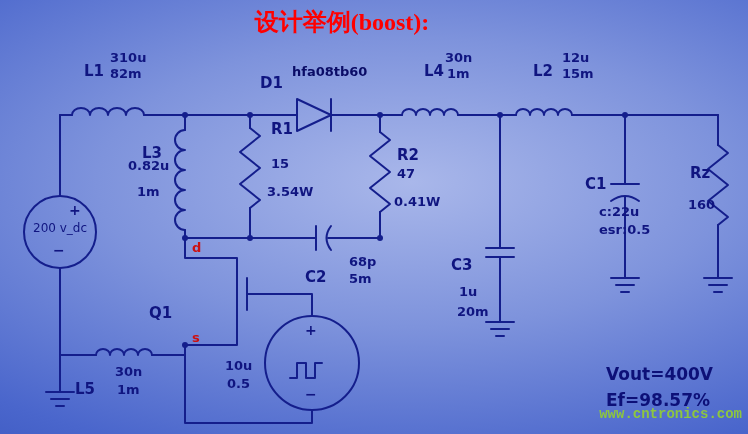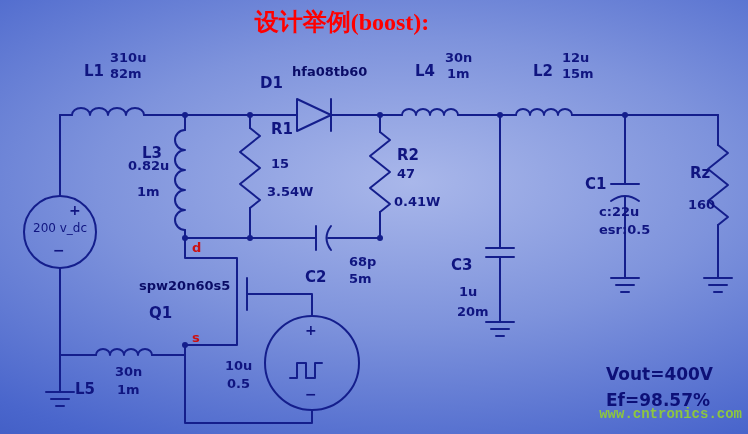--- a/index.html
+++ b/index.html
@@ -110,21 +110,21 @@
 
   <div class="title">设计举例(boost):</div>
 
   <div class="lbl name" style="left:84px;top:62px">L1</div>
   <div class="lbl val" style="left:110px;top:50px">310u</div>
   <div class="lbl val" style="left:110px;top:66px">82m</div>
 
   <div class="lbl name" style="left:260px;top:74px">D1</div>
   <div class="lbl part" style="left:292px;top:64px">hfa08tb60</div>
 
-  <div class="lbl name" style="left:415px;top:62px">L4</div>
+  <div class="lbl name" style="left:424px;top:62px">L4</div>
   <div class="lbl val" style="left:445px;top:50px">30n</div>
   <div class="lbl val" style="left:447px;top:66px">1m</div>
 
   <div class="lbl name" style="left:533px;top:62px">L2</div>
   <div class="lbl val" style="left:562px;top:50px">12u</div>
   <div class="lbl val" style="left:562px;top:66px">15m</div>
 
   <div class="lbl name" style="left:142px;top:144px">L3</div>
   <div class="lbl val" style="left:128px;top:158px">0.82u</div>
   <div class="lbl val" style="left:137px;top:184px">1m</div>
@@ -149,21 +149,20 @@
   <div class="lbl val" style="left:599px;top:204px">c:22u</div>
   <div class="lbl val" style="left:599px;top:222px">esr:0.5</div>
 
   <div class="lbl name" style="left:690px;top:164px">Rz</div>
   <div class="lbl val" style="left:688px;top:197px">160</div>
 
   <div class="lbl sign" style="left:69px;top:202px">+</div>
   <div class="lbl srcv" style="left:33px;top:221px">200 v_dc</div>
   <div class="lbl sign" style="left:53px;top:242px">−</div>
 
-  <div class="lbl part" style="left:139px;top:278px">spw20n60s5</div>
   <div class="lbl name" style="left:149px;top:304px">Q1</div>
   <div class="lbl pin" style="left:192px;top:240px">d</div>
   <div class="lbl pin" style="left:192px;top:330px">s</div>
 
   <div class="lbl sign" style="left:305px;top:322px">+</div>
   <div class="lbl sign" style="left:305px;top:386px">−</div>
   <div class="lbl val" style="left:225px;top:358px">10u</div>
   <div class="lbl val" style="left:227px;top:376px">0.5</div>
 
   <div class="lbl name" style="left:75px;top:380px">L5</div>

